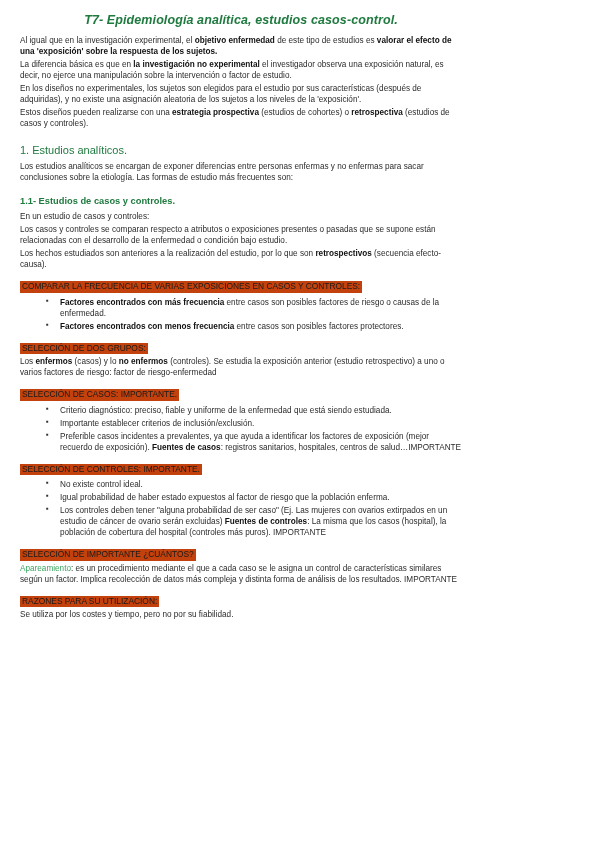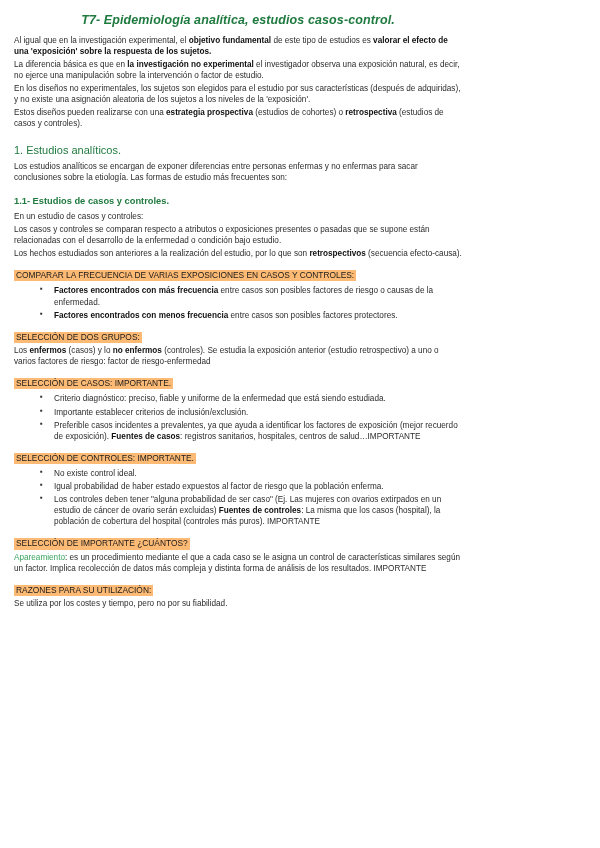--- a/index.html
+++ b/index.html
@@ -10,21 +10,21 @@
   body {
     width: 600px;
     height: 848px;
     font-family: "Liberation Sans", sans-serif;
     color: #1a1a1a;
     font-size: 8.2px;
     line-height: 1.35;
     overflow: hidden;
   }
   .page {
-    padding: 12px 14px 0 14px;
+    padding: 12px 14px 0 20px;
     box-sizing: border-box;
     width: 476px;
   }
   h1.doc-title {
     font-size: 12.5px;
     font-weight: bold;
     font-style: italic;
     color: #1f7a3f;
     text-align: center;
     margin: 0 0 6px 0;
@@ -62,39 +62,39 @@
   ul.bul > li::before {
     content: "\25AA";
     position: absolute;
     left: 26px;
     top: -1px;
     font-size: 8px;
     color: #333;
   }
   .hl {
     display: inline-block;
-    background: #fdba74;
+    background: #c2410c;
     color: #1a1a1a;
     padding: 0 2px;
     margin: 9px 0 2px 0;
     font-size: 8.4px;
   }
   .hl-green-text {
     color: #3aa55f;
   }
 </style>
 </head>
 <body>
 
 <div class="page">
 
   <h1 class="doc-title">T7- Epidemiología analítica, estudios casos-control.</h1>
 
   <div id="intro">
-      <p class="para">Al igual que en la investigación experimental, el <span class="b">objetivo fundamental</span> de este tipo de estudios es <span class="b">valorar el efecto de una 'exposición' sobre la respuesta de los sujetos.</span></p>
+      <p class="para">Al igual que en la investigación experimental, el <span class="b">objetivo enfermedad</span> de este tipo de estudios es <span class="b">valorar el efecto de una 'exposición' sobre la respuesta de los sujetos.</span></p>
       <p class="para">La diferencia básica es que en <span class="b">la investigación no experimental</span> el investigador observa una exposición natural, es decir, no ejerce una manipulación sobre la intervención o factor de estudio.</p>
       <p class="para">En los diseños no experimentales, los sujetos son elegidos para el estudio por sus características (después de adquiridas), y no existe una asignación aleatoria de los sujetos a los niveles de la 'exposición'.</p>
       <p class="para">Estos diseños pueden realizarse con una <span class="b">estrategia prospectiva</span> (estudios de cohortes) o <span class="b">retrospectiva</span> (estudios de casos y controles).</p>
     </div>
 
   <h2 class="sec">1. Estudios analíticos.</h2>
   <div id="sec1">
       <p class="para">Los estudios analíticos se encargan de exponer diferencias entre personas enfermas y no enfermas para sacar conclusiones sobre la etiología. Las formas de estudio más frecuentes son:</p>
     </div>
 

